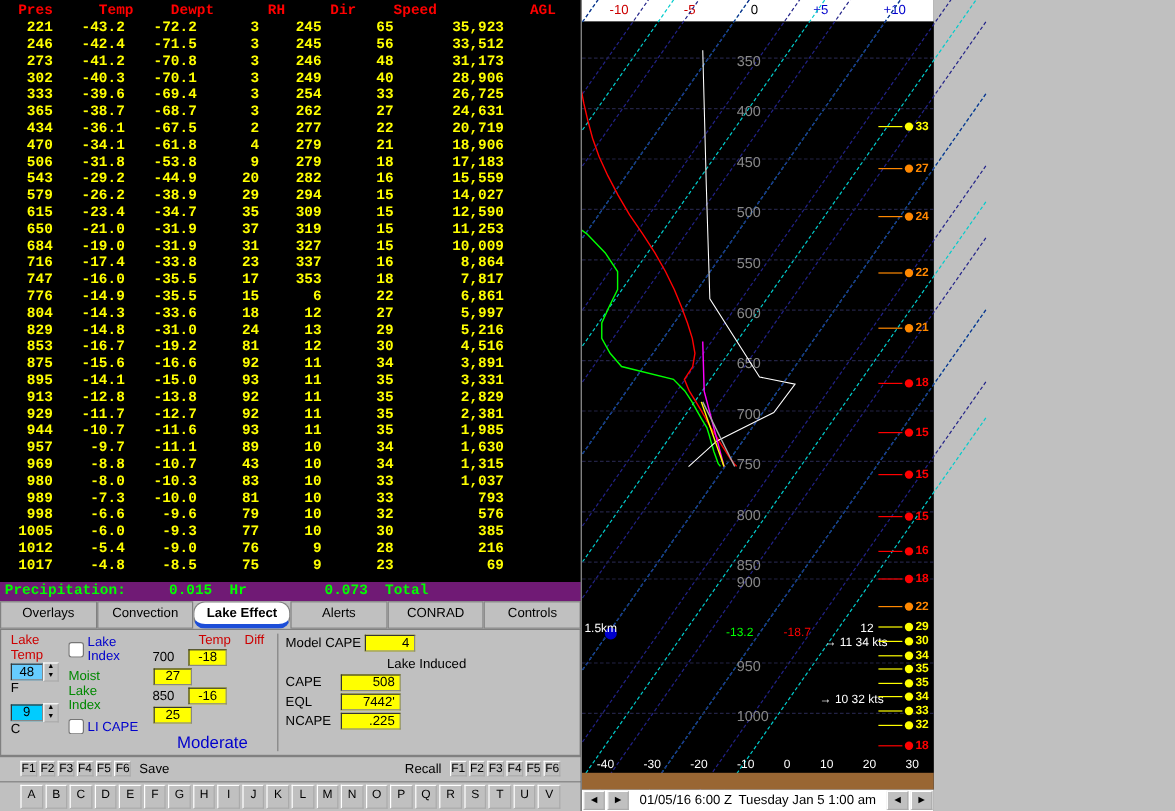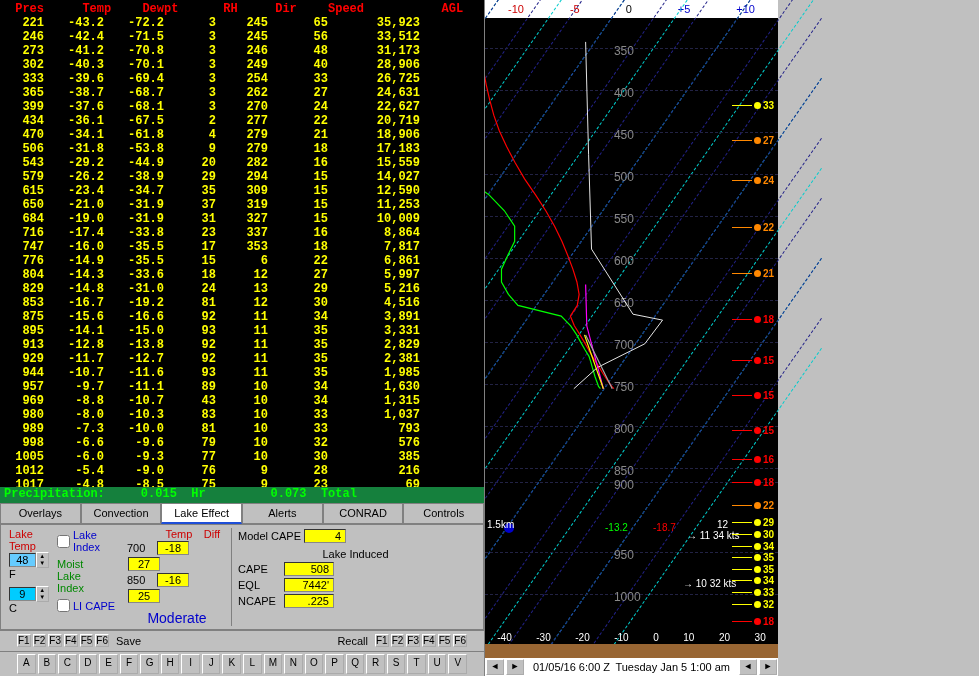--- a/index.html
+++ b/index.html
@@ -12,26 +12,26 @@
   .sounding-header span, .sounding-row span { display:inline-block; text-align:right; }
   .sounding-header span { color:#f00; }
   .sounding-row span { color:#ff0; }
   .col-p  { width:40px; }
   .col-t  { width:60px; }
   .col-d  { width:60px; }
   .col-rh { width:52px; }
   .col-dir{ width:52px; }
   .col-spd{ width:60px; }
   .col-agl{ width:92px; }
-  .precip-line { color:#0f0; font-family:"Courier New",monospace; font-size:12px; font-weight:bold; padding:0 4px 2px 4px; background:#15803d; }
+  .precip-line { color:#0f0; font-family:"Courier New",monospace; font-size:12px; font-weight:bold; padding:0 4px 2px 4px; background:#701a75; }
 
   
   .tabs { display:flex; background:#c0c0c0; }
   .tab { flex:1; text-align:center; padding:3px 0; border:1px solid #808080; background:#c0c0c0; font-size:11px; cursor:pointer; }
-  .tab.active { background:#fff; border-bottom:2px solid #1d4ed8; font-weight:normal; }
+  .tab.active { background:#fff; border-bottom:4px solid #1d4ed8; font-weight:bold;border-radius:10px; }
 
   
   .lake-panel { display:flex; background:#c0c0c0; padding:3px 4px; border:1px solid #808080; }
   .lk-col { display:flex; flex-direction:column; padding:0 4px; font-size:11px; }
   .hdr-red { color:#c00; }
   .hdr-blue { color:#00c; }
   .lk-chk { display:flex; align-items:center; margin:1px 0; }
   .lk-chk input { margin:0 3px 0 0; }
   .lk-chk label { color:#00c; }
   .val-box { display:inline-block; min-width:22px; text-align:center; background:#ff0; border:1px inset #888; padding:0 4px; font-size:11px; margin:1px; }
@@ -93,21 +93,20 @@
         <span class="col-spd">Speed</span>
         <span class="col-agl">AGL</span>
       </div>
       <div id="sounding-rows">
           <div class="sounding-row"><span class="col-p">221</span><span class="col-t">-43.2</span><span class="col-d">-72.2</span><span class="col-rh">3</span><span class="col-dir">245</span><span class="col-spd">65</span><span class="col-agl">35,923</span></div>
           <div class="sounding-row"><span class="col-p">246</span><span class="col-t">-42.4</span><span class="col-d">-71.5</span><span class="col-rh">3</span><span class="col-dir">245</span><span class="col-spd">56</span><span class="col-agl">33,512</span></div>
           <div class="sounding-row"><span class="col-p">273</span><span class="col-t">-41.2</span><span class="col-d">-70.8</span><span class="col-rh">3</span><span class="col-dir">246</span><span class="col-spd">48</span><span class="col-agl">31,173</span></div>
           <div class="sounding-row"><span class="col-p">302</span><span class="col-t">-40.3</span><span class="col-d">-70.1</span><span class="col-rh">3</span><span class="col-dir">249</span><span class="col-spd">40</span><span class="col-agl">28,906</span></div>
           <div class="sounding-row"><span class="col-p">333</span><span class="col-t">-39.6</span><span class="col-d">-69.4</span><span class="col-rh">3</span><span class="col-dir">254</span><span class="col-spd">33</span><span class="col-agl">26,725</span></div>
           <div class="sounding-row"><span class="col-p">365</span><span class="col-t">-38.7</span><span class="col-d">-68.7</span><span class="col-rh">3</span><span class="col-dir">262</span><span class="col-spd">27</span><span class="col-agl">24,631</span></div>
-          <div class="sounding-row"><span class="col-p">399</span><span class="col-t">-37.6</span><span class="col-d">-68.1</span><span class="col-rh">3</span><span class="col-dir">270</span><span class="col-spd">24</span><span class="col-agl">22,627</span></div>
           <div class="sounding-row"><span class="col-p">434</span><span class="col-t">-36.1</span><span class="col-d">-67.5</span><span class="col-rh">2</span><span class="col-dir">277</span><span class="col-spd">22</span><span class="col-agl">20,719</span></div>
           <div class="sounding-row"><span class="col-p">470</span><span class="col-t">-34.1</span><span class="col-d">-61.8</span><span class="col-rh">4</span><span class="col-dir">279</span><span class="col-spd">21</span><span class="col-agl">18,906</span></div>
           <div class="sounding-row"><span class="col-p">506</span><span class="col-t">-31.8</span><span class="col-d">-53.8</span><span class="col-rh">9</span><span class="col-dir">279</span><span class="col-spd">18</span><span class="col-agl">17,183</span></div>
           <div class="sounding-row"><span class="col-p">543</span><span class="col-t">-29.2</span><span class="col-d">-44.9</span><span class="col-rh">20</span><span class="col-dir">282</span><span class="col-spd">16</span><span class="col-agl">15,559</span></div>
           <div class="sounding-row"><span class="col-p">579</span><span class="col-t">-26.2</span><span class="col-d">-38.9</span><span class="col-rh">29</span><span class="col-dir">294</span><span class="col-spd">15</span><span class="col-agl">14,027</span></div>
           <div class="sounding-row"><span class="col-p">615</span><span class="col-t">-23.4</span><span class="col-d">-34.7</span><span class="col-rh">35</span><span class="col-dir">309</span><span class="col-spd">15</span><span class="col-agl">12,590</span></div>
           <div class="sounding-row"><span class="col-p">650</span><span class="col-t">-21.0</span><span class="col-d">-31.9</span><span class="col-rh">37</span><span class="col-dir">319</span><span class="col-spd">15</span><span class="col-agl">11,253</span></div>
           <div class="sounding-row"><span class="col-p">684</span><span class="col-t">-19.0</span><span class="col-d">-31.9</span><span class="col-rh">31</span><span class="col-dir">327</span><span class="col-spd">15</span><span class="col-agl">10,009</span></div>
           <div class="sounding-row"><span class="col-p">716</span><span class="col-t">-17.4</span><span class="col-d">-33.8</span><span class="col-rh">23</span><span class="col-dir">337</span><span class="col-spd">16</span><span class="col-agl">8,864</span></div>
           <div class="sounding-row"><span class="col-p">747</span><span class="col-t">-16.0</span><span class="col-d">-35.5</span><span class="col-rh">17</span><span class="col-dir">353</span><span class="col-spd">18</span><span class="col-agl">7,817</span></div>

